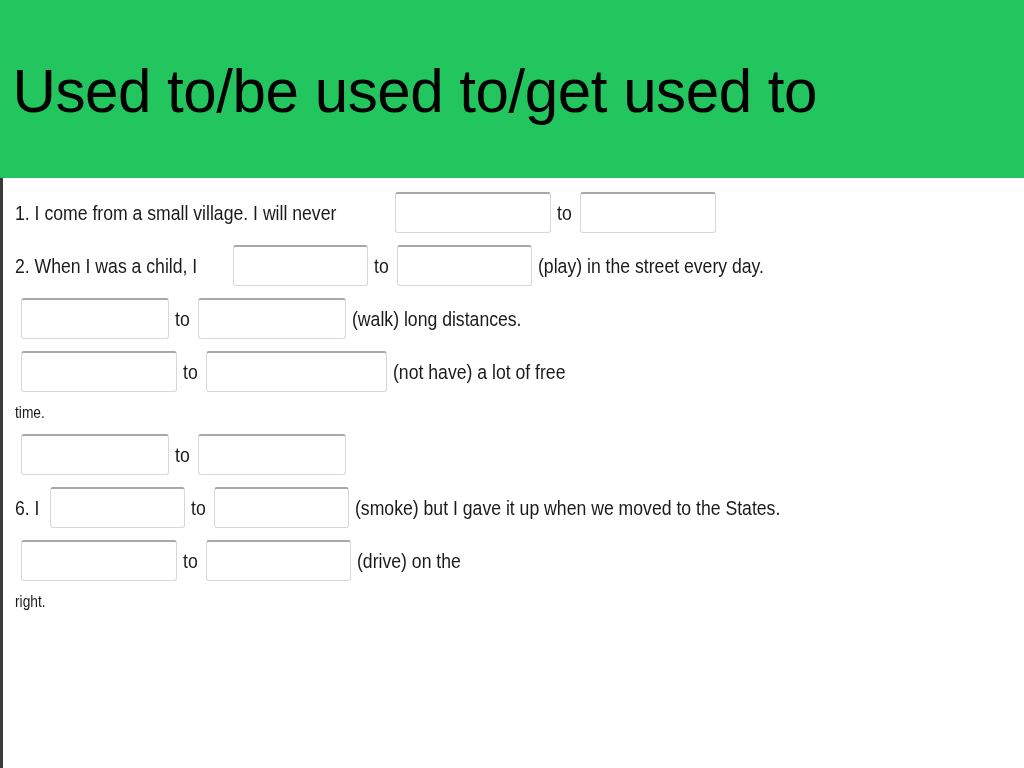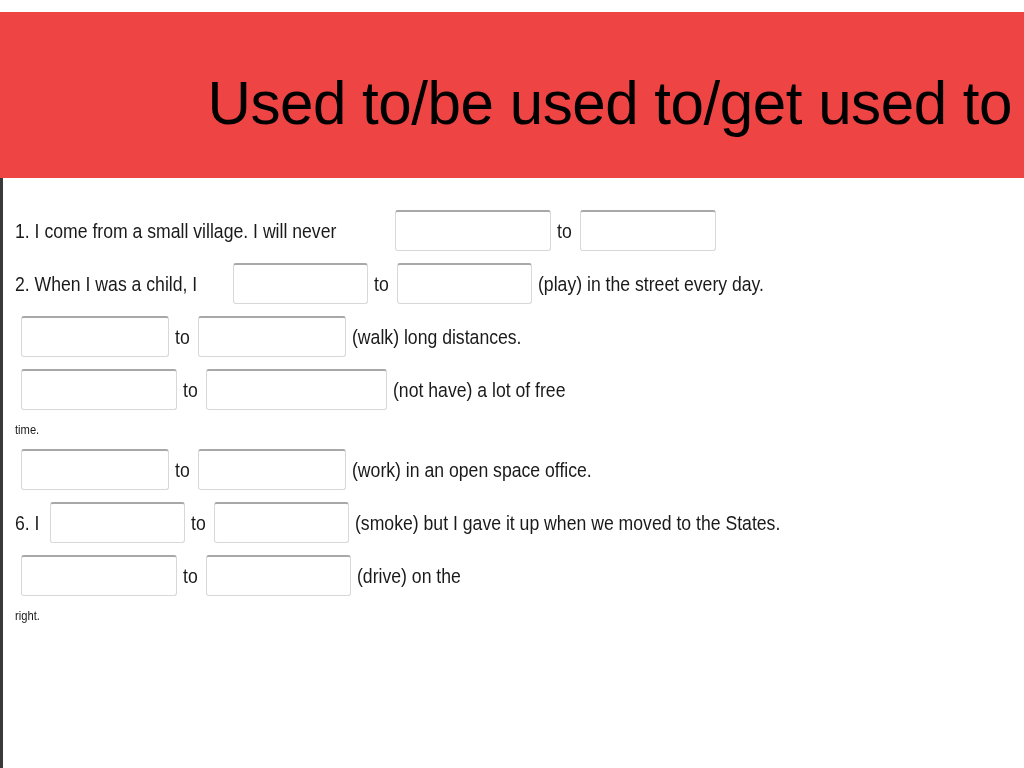--- a/index.html
+++ b/index.html
@@ -18,27 +18,27 @@
     position: relative;
     width: 1024px;
     height: 768px;
     background: #ffffff;
   }
 
   
   .title-banner {
     position: absolute;
     left: 0;
-    top: 12px;
+    top: 0;
     width: 1024px;
     height: 178px;
-    background: #ef4444;
+    background: #22c55e;
     display: flex;
     align-items: center;
-    justify-content: flex-end;
+    justify-content: flex-start;
   }
   .title-text {
     font-family: "Liberation Sans", sans-serif;
     font-size: 62px;
     font-weight: 400;
     color: #000000;
     letter-spacing: -0.5px;
     white-space: nowrap;
     transform: scaleX(0.97);
     line-height: 1;
@@ -48,21 +48,21 @@
   
   .worksheet {
     position: absolute;
     left: 0;
     top: 178px;
     width: 1024px;
     height: 590px;
     background: #ffffff;
     border-left: 3px solid #3a3a3a;
     box-sizing: border-box;
-    padding: 32px 10px 0 12px;
+    padding: 14px 10px 0 12px;
   }
 
   .q-line {
     display: flex;
     align-items: center;
     flex-wrap: wrap;
     font-family: "Liberation Sans", sans-serif;
     font-size: 20.5px;
     color: #1a1a1a;
     line-height: 1.05;
@@ -91,21 +91,21 @@
     border-top: 2px solid #a8a8a8;
     border-radius: 3px;
     box-sizing: border-box;
     margin: 0 6px;
     vertical-align: middle;
   }
 
   .wrap-line {
     display: block;
     font-family: "Liberation Sans", sans-serif;
-    font-size: 13px;
+    font-size: 16px;
     color: #1a1a1a;
     margin: 0 0 12px 0;
   }
   .wrap-line .txt {
     transform: scaleX(0.86);
     transform-origin: left center;
     display: inline-block;
   }
 </style>
 </head>
@@ -148,21 +148,20 @@
       <span class="seg"><span class="txt">(not have) a lot of free</span></span>
     </div>
     <div class="wrap-line">
       <span class="txt">time.</span>
     </div>
 
     <div class="q-line">
       <span class="blank" style="width:148px"></span>
       <span class="seg"><span class="txt">to</span></span>
       <span class="blank" style="width:148px"></span>
-      <span class="seg"><span class="txt">(work) in an open space office.</span></span>
     </div>
 
     <div class="q-line">
       <span class="seg"><span class="txt">6. I</span></span>
       <span class="blank" style="width:135px"></span>
       <span class="seg"><span class="txt">to</span></span>
       <span class="blank" style="width:135px"></span>
       <span class="seg"><span class="txt">(smoke) but I gave it up when we moved to the States.</span></span>
     </div>
 

